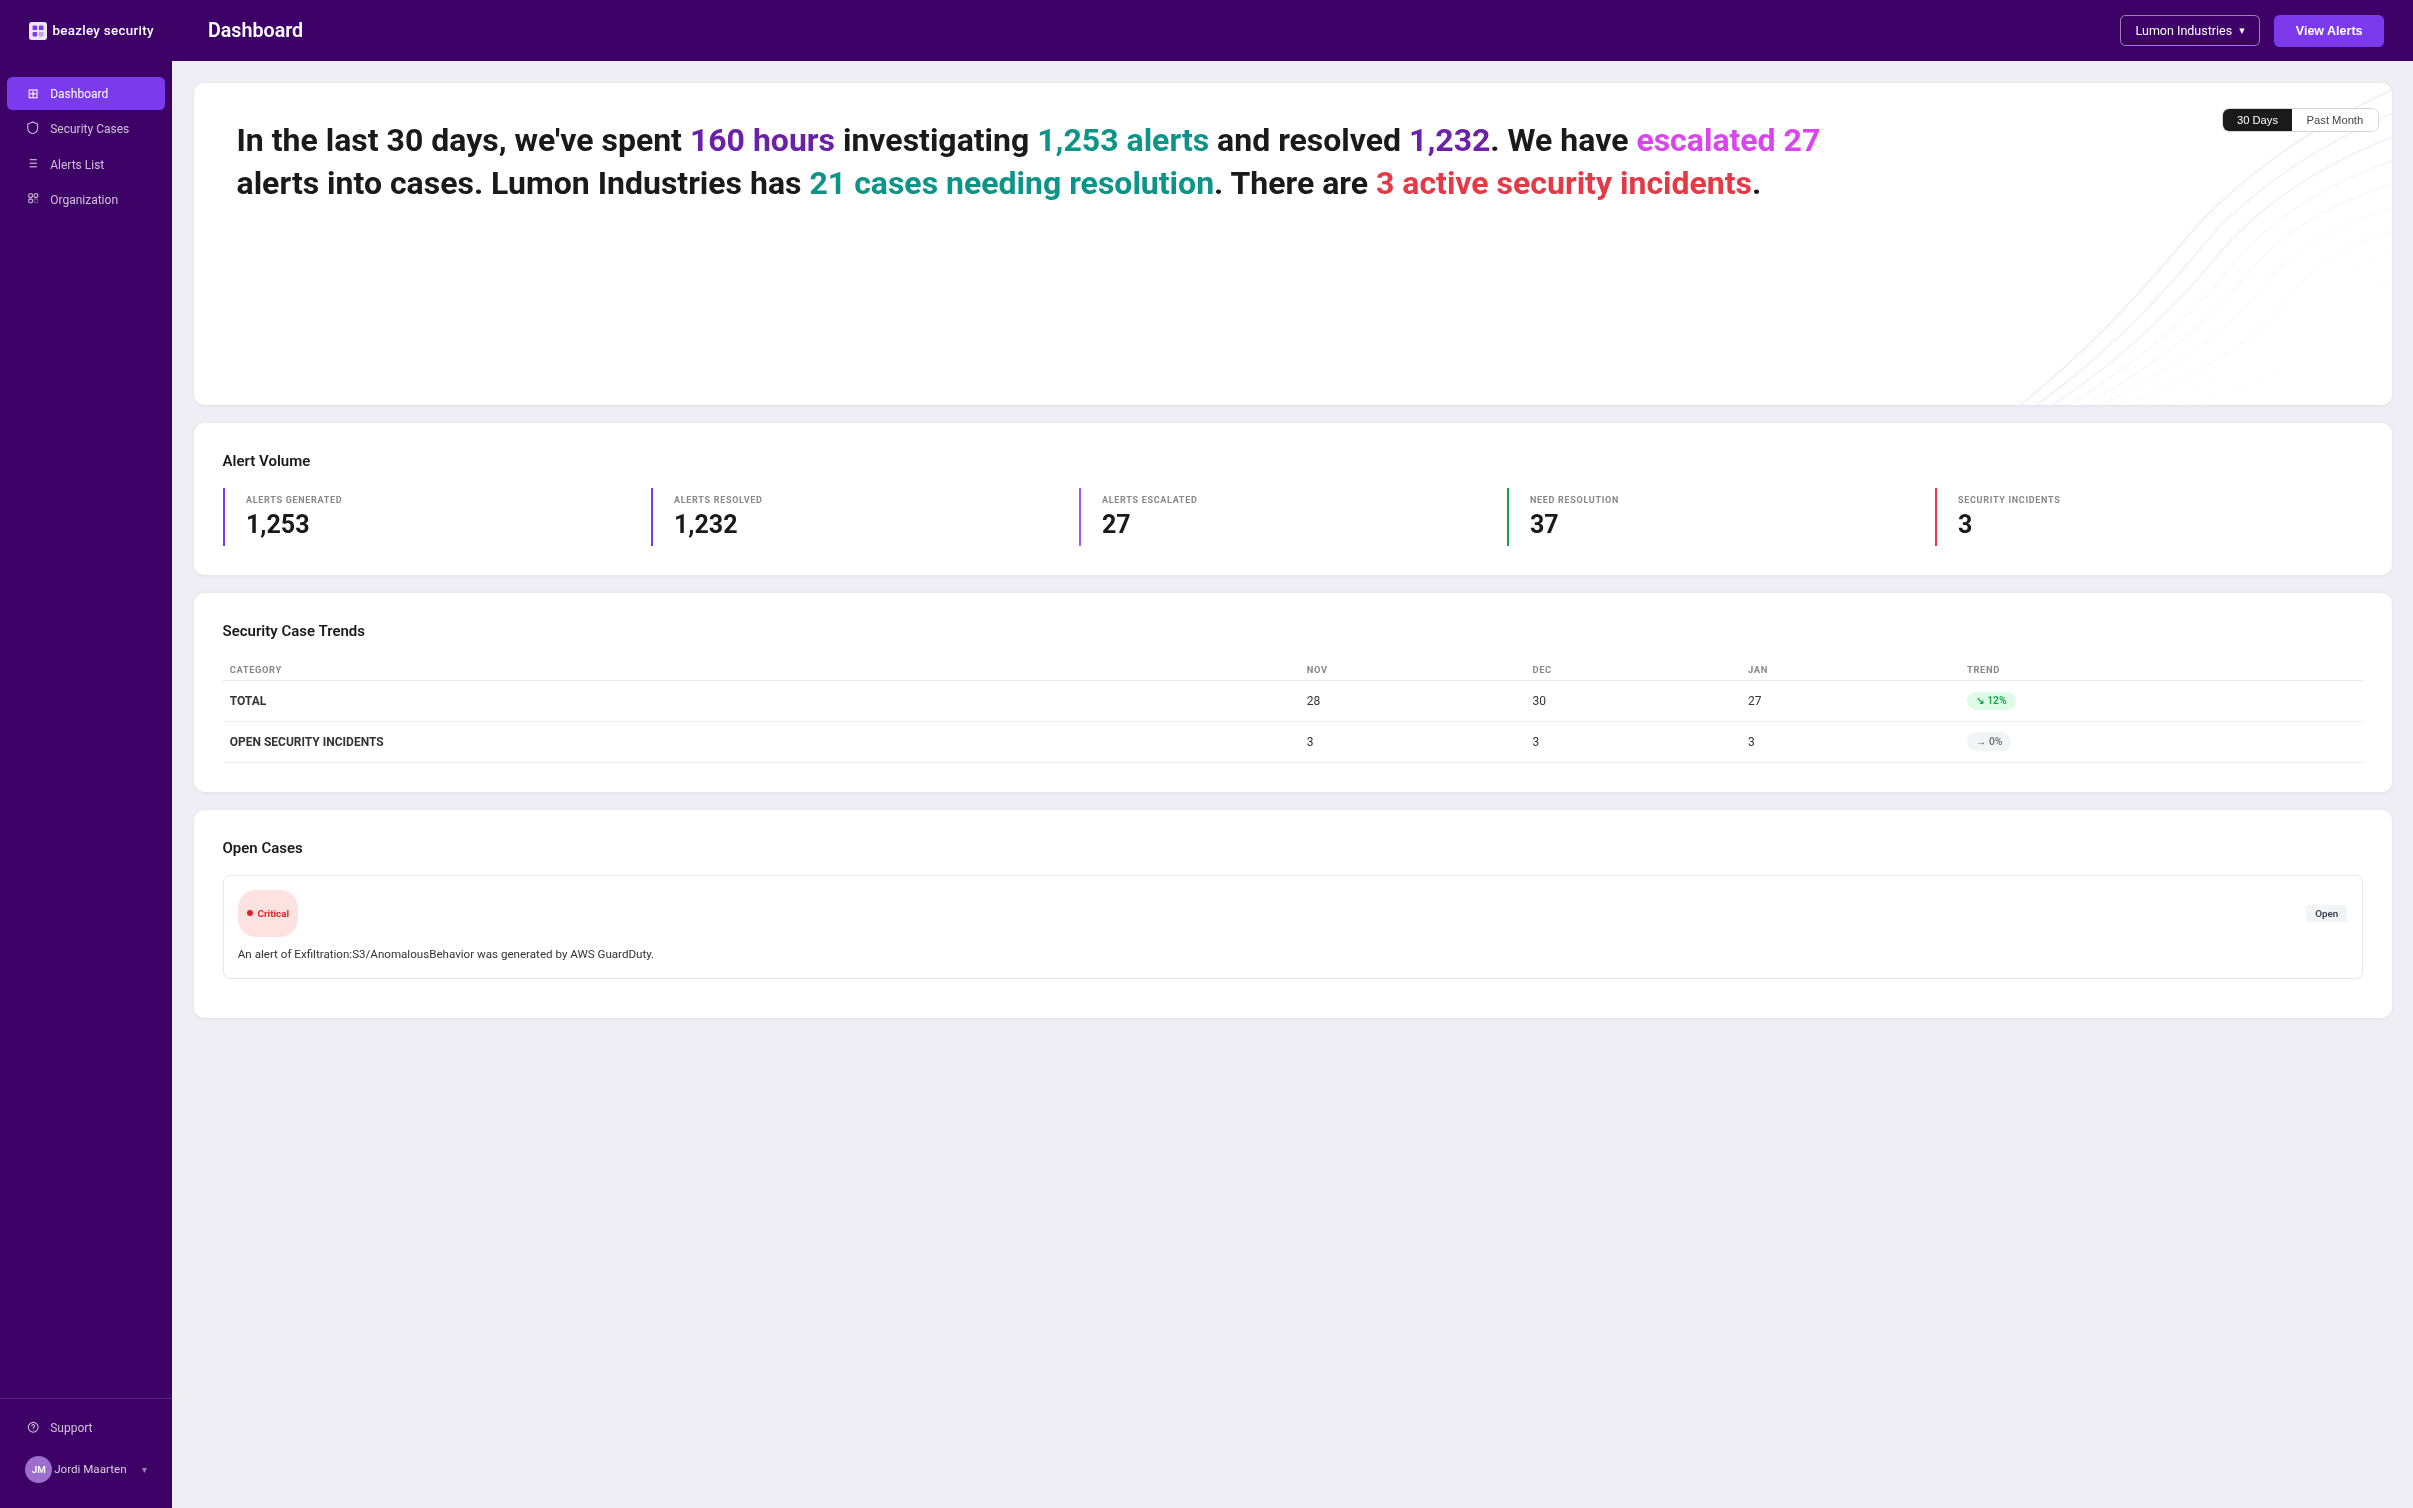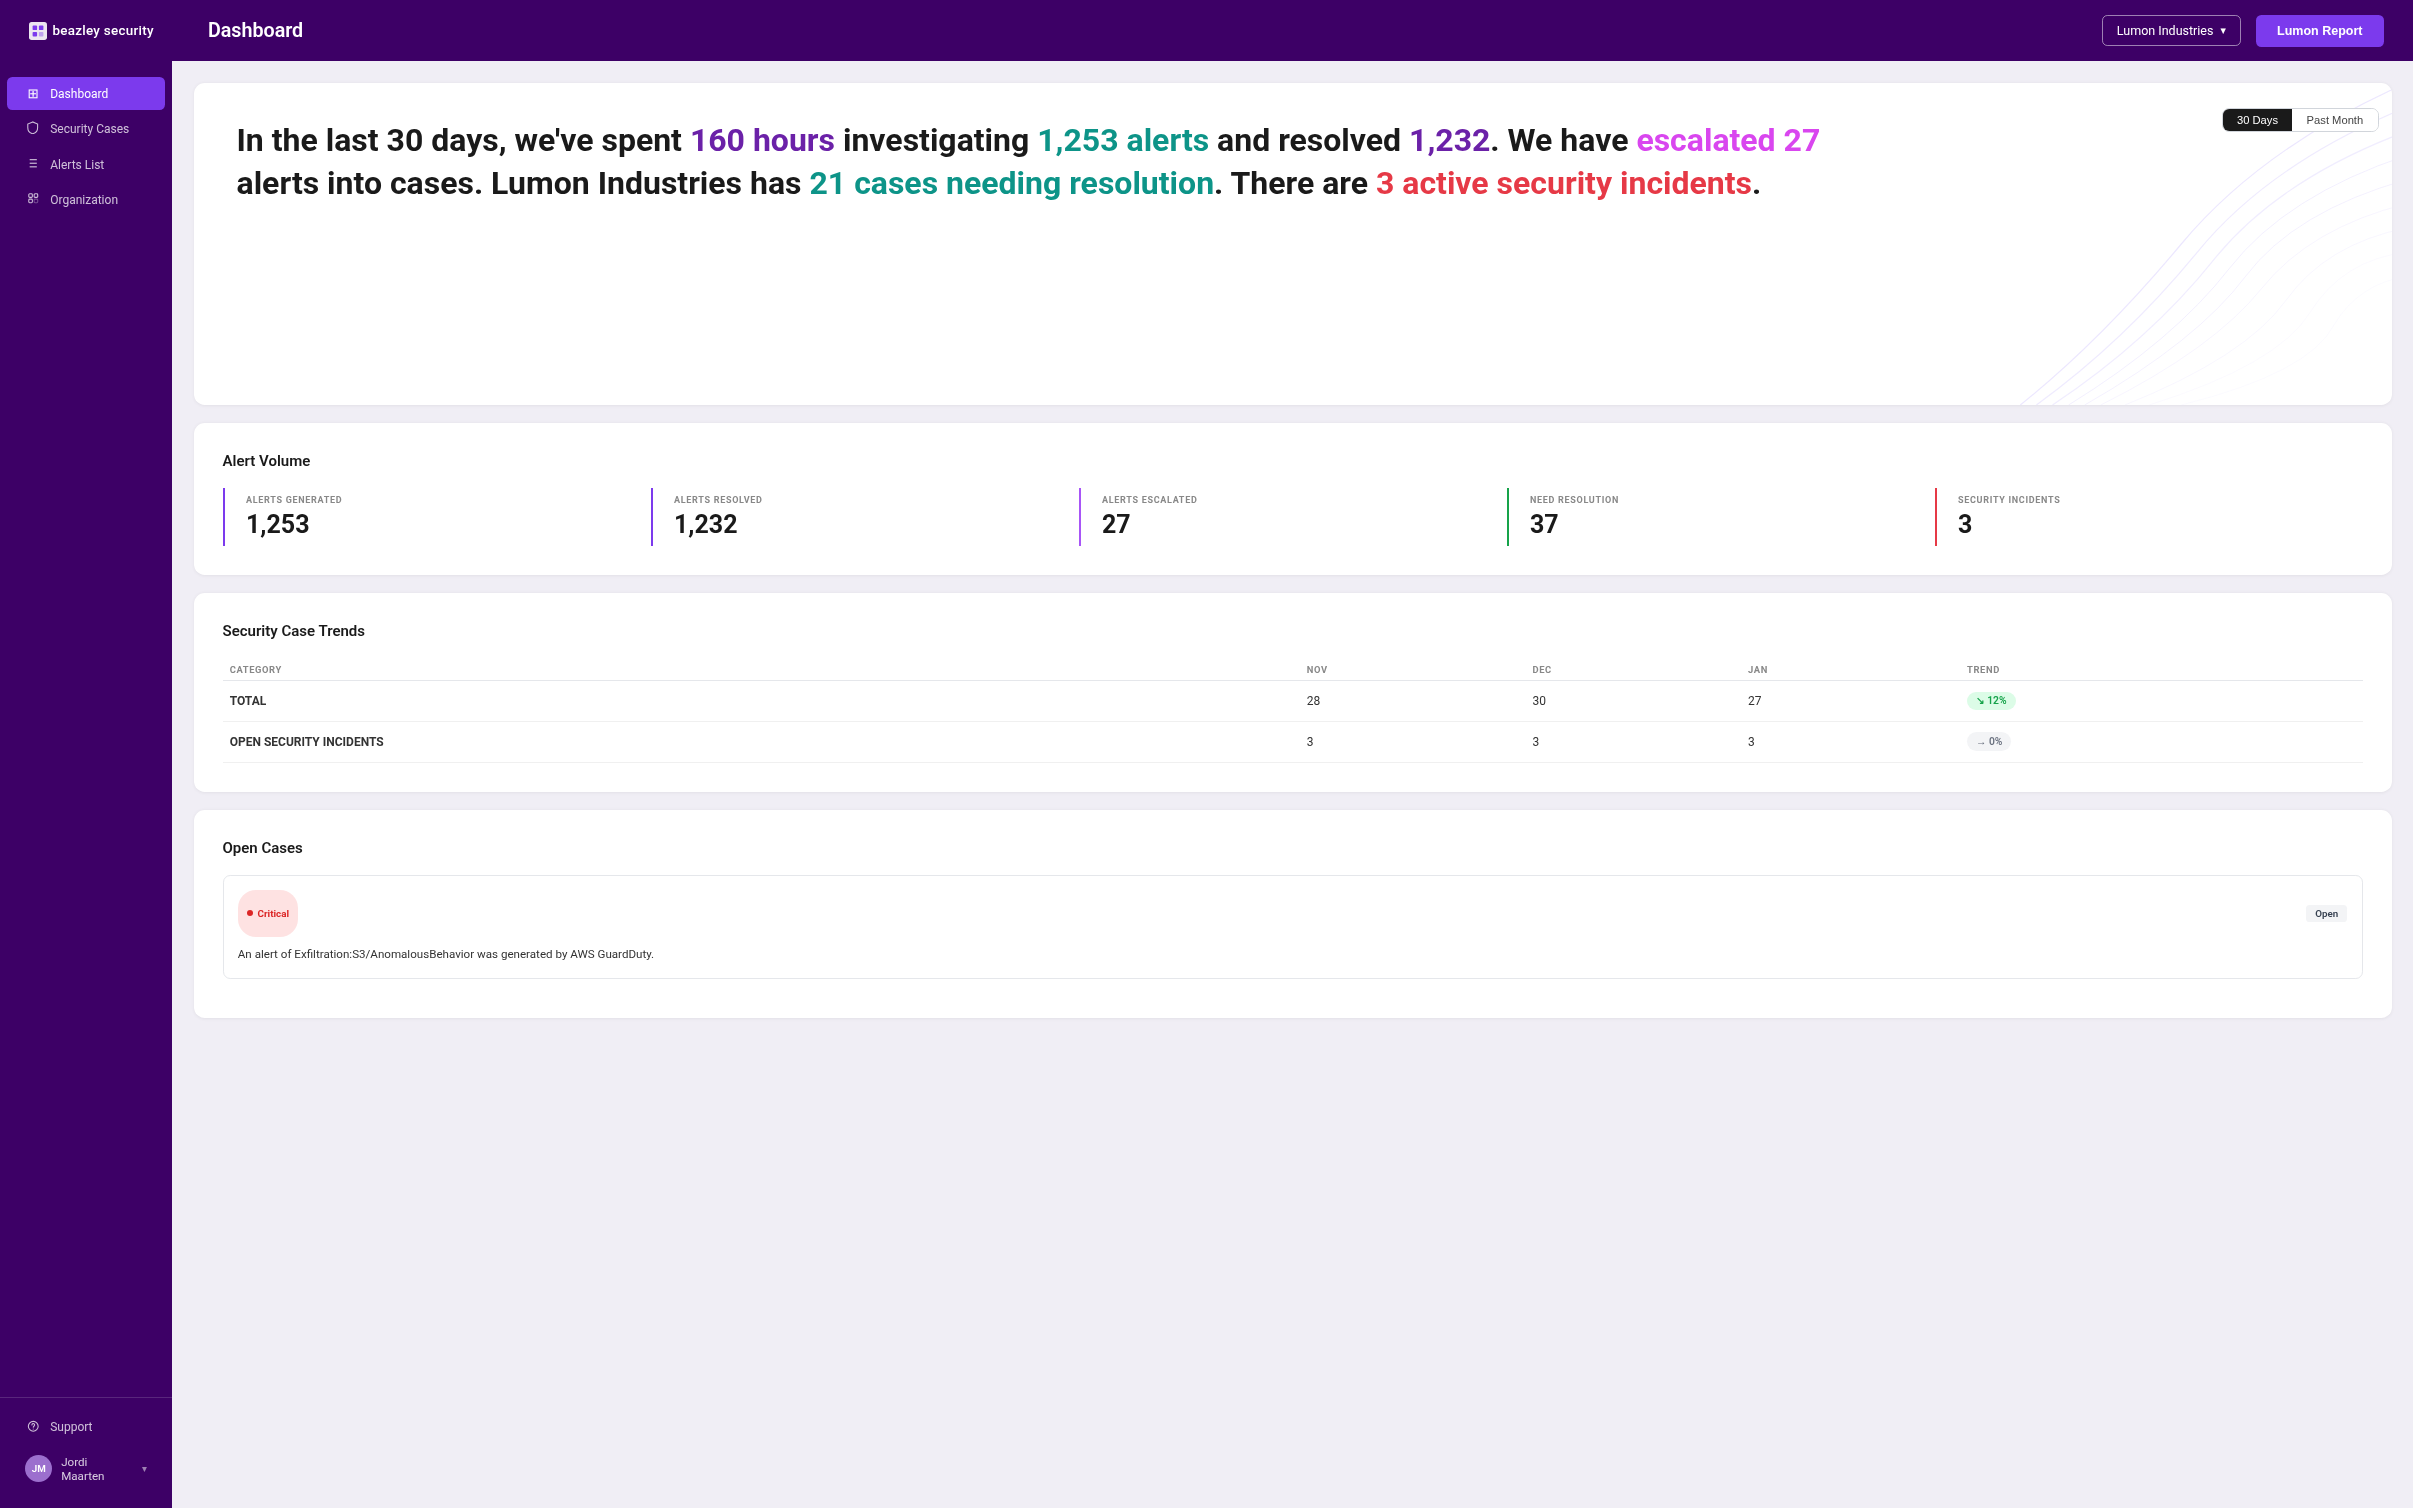--- a/index.html
+++ b/index.html
@@ -99,21 +99,21 @@
       text-align: center;
     }
     .sidebar-bottom {
       margin-top: auto;
       border-top: 0.9px solid rgba(255,255,255,0.15);
       padding-top: 10.7px;
     }
     .user-item {
       display: flex;
       align-items: center;
-      gap: 9px;
+      gap: 2px;
       padding: 9px 18px;
       color: rgba(255,255,255,0.8);
       font-size: 11.6px;
       cursor: pointer;
       margin: 1.8px 7.2px;
       border-radius: 5.4px;
     }
     .user-avatar {
       width: 27px;
       height: 27px;
@@ -346,21 +346,21 @@
       <rect x="11" y="11" width="5" height="5" rx="1" fill="#7c3aed" opacity="0.4"></rect>
     </svg>
     <span class="logo-text">beazley security</span>
   </div>
   <div class="nav-title">Dashboard</div>
   <div class="nav-right">
     <div class="tenant-selector">
       <span>Lumon Industries</span>
       <span class="chevron-down">▾</span>
     </div>
-    <button class="view-report-btn">Lumon Report</button>
+    <button class="view-report-btn">View Alerts</button>
   </div>
 </nav>
 
 <div class="layout">
 
   <aside class="sidebar">
     <div>
       <div class="sidebar-item active">
         <span class="sidebar-icon">⊞</span>
         <span>Dashboard</span>

